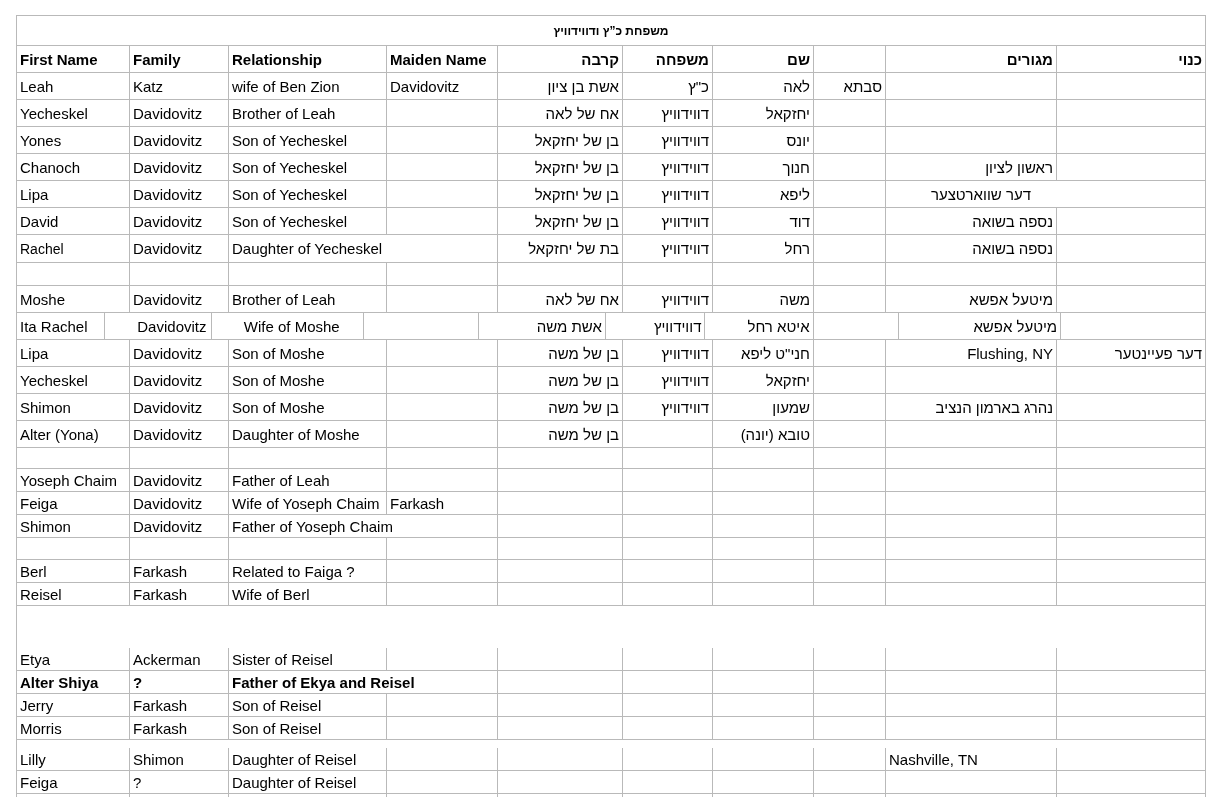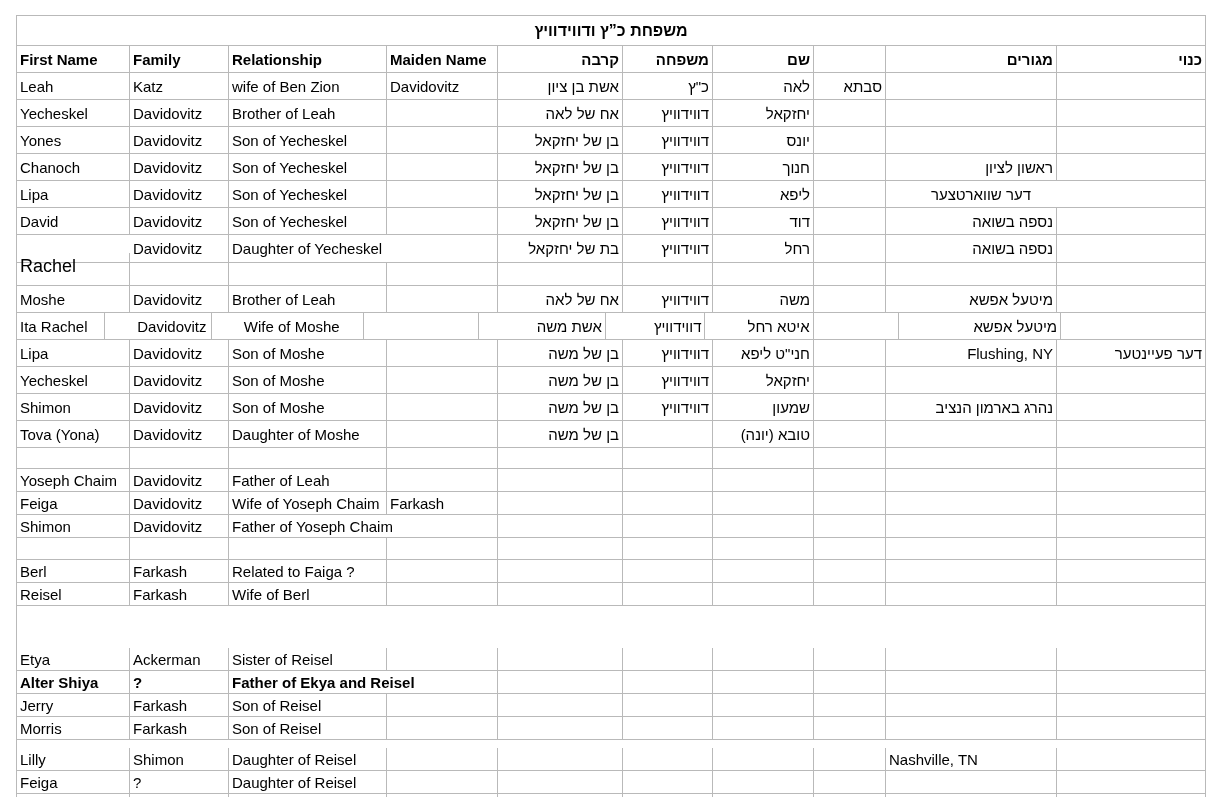--- a/index.html
+++ b/index.html
@@ -30,24 +30,24 @@
   .cell:last-child { border-right:none; }
   .he { direction:rtl; }           
   .left { direction:ltr;text-align:center; }
   .c0{width:113px}.c1{width:99px}.c2{width:158px}.c3{width:111px}
   .c4{width:125px}.c5{width:90px}.c6{width:101px}.c7{width:72px}
   .c8{width:171px}.c9{width:148px}
   .c2.span2{width:269px}
   .title-row{height:30px}
   .title-cell{
     width:1188px; justify-content:center;
-    font-weight:bold; font-size:16px; direction:rtl;
+    font-weight:bold; font-size:12px; direction:rtl;
   }
   .header .cell{ font-weight:bold; }
-  .large-name{ font-size:18px;margin-top:18px; }
+  .large-name{ font-size:14px; }
 </style>
 </head>
 <body>
 
 <div class="canvas">
   <div class="tablewrap">
     <div class="row title-row">
       <div class="cell title-cell">משפחת כ”ץ ודווידוויץ</div>
     </div>
 
@@ -211,21 +211,21 @@
         <div class="cell c2">Son of Moshe</div>
         <div class="cell c3"></div>
         <div class="cell c4 he" dir="rtl">בן של משה</div>
         <div class="cell c5 he" dir="rtl">דווידוויץ</div>
         <div class="cell c6 he" dir="rtl">שמעון</div>
         <div class="cell c7 he" dir="rtl"></div>
         <div class="cell c8 he" dir="rtl">נהרג בארמון הנציב</div>
         <div class="cell c9 he" dir="rtl"></div>
       </div>
       <div class="row" style="height: 27px;">
-        <div class="cell c0">Tova (Yona)</div>
+        <div class="cell c0">Alter (Yona)</div>
         <div class="cell c1">Davidovitz</div>
         <div class="cell c2">Daughter of Moshe</div>
         <div class="cell c3"></div>
         <div class="cell c4 he" dir="rtl">בן של משה</div>
         <div class="cell c5 he" dir="rtl"></div>
         <div class="cell c6 he" dir="rtl">טובא (יונה)</div>
         <div class="cell c7 he" dir="rtl"></div>
         <div class="cell c8 he" dir="rtl"></div>
         <div class="cell c9 he" dir="rtl"></div>
       </div>

